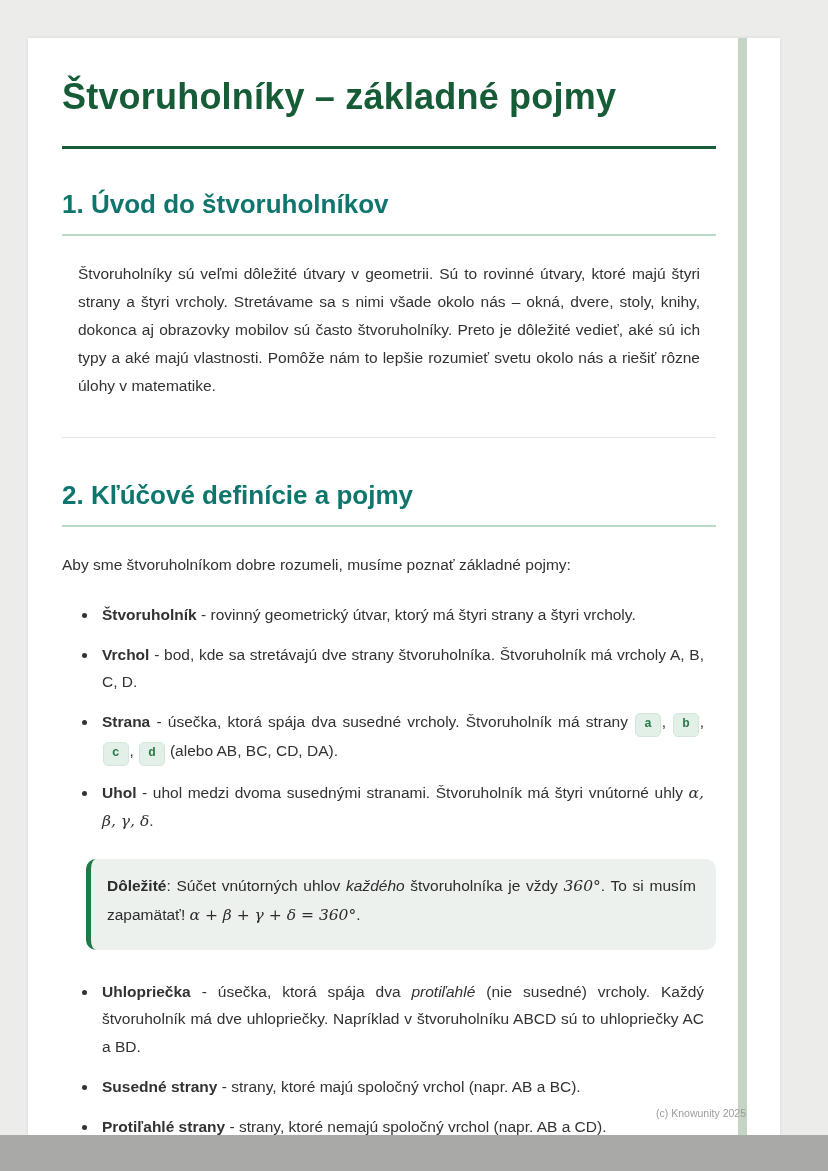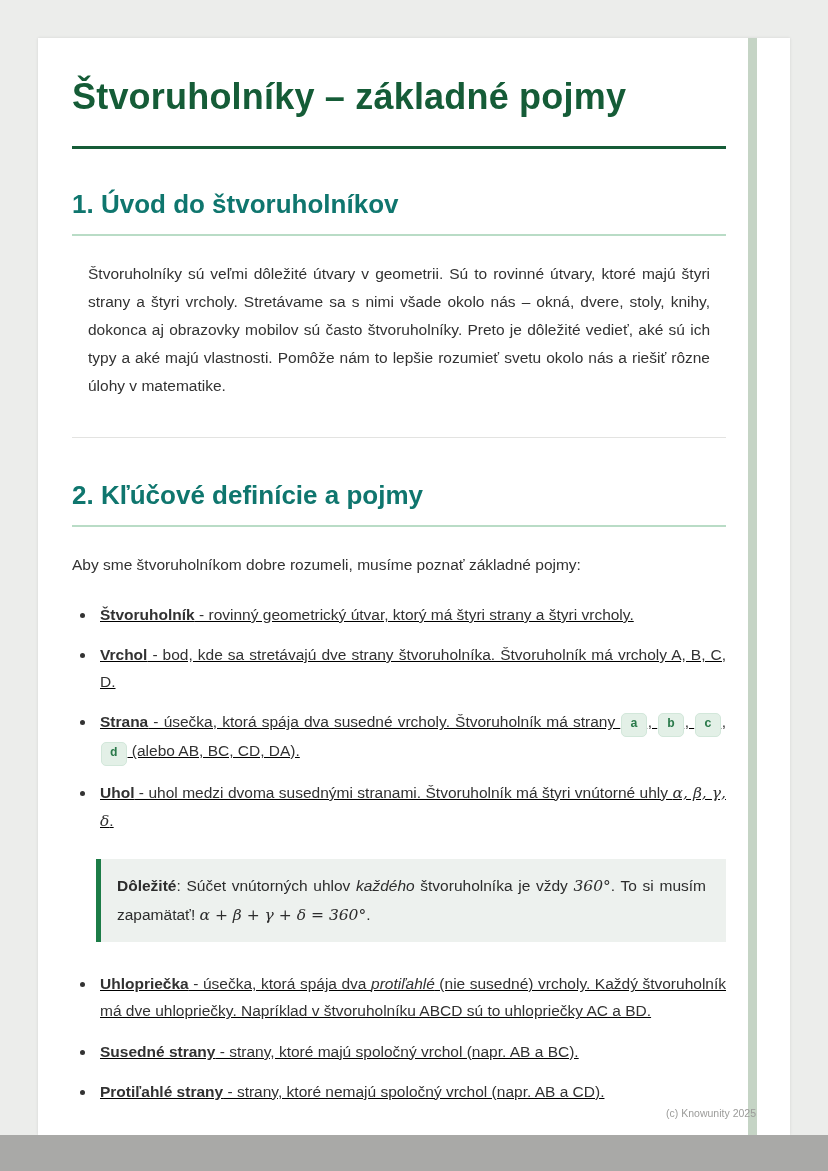--- a/index.html
+++ b/index.html
@@ -4,21 +4,21 @@
 <style>
   html, body { margin: 0; padding: 0; }
   body {
     width: 828px; height: 1171px;
     background: #ecedeb;
     position: relative;
     overflow: hidden;
     font-family: "Liberation Sans", sans-serif;
   }
   .page {
-    position: absolute; left: 38px; top: 38px;
+    position: absolute; left: 28px; top: 38px;
     width: 752px; height: 1097px;
     background: #ffffff;
     box-sizing: border-box;
     padding: 34px 64px 0 34px;
     overflow: hidden;
     box-shadow: 0 0 3px rgba(0,0,0,0.10);
   }
   .edge-strip {
     position: absolute; top: 0; bottom: 0; right: 33px; width: 9px;
     background: #c5d4c5;
@@ -37,33 +37,33 @@
     margin: 0; font-size: 26px; font-weight: 700; color: #0f766e;
     padding-bottom: 14px; border-bottom: 2px solid #b9dcc6;
   }
   .body-text {
     margin: 24px 16px 0;
     font-size: 15.5px; line-height: 1.82; color: #323232;
     text-align: justify;
   }
   .divider { border: 0; border-top: 1px solid #e3e3e1; margin: 36px 0 42px; }
   .intro { margin: 24px 0 22px; }
-  ul.def-list { margin: 0; padding-left: 24px; list-style: disc; text-decoration: underline; }
+  ul.def-list { margin: 12px; padding-left: 24px; list-style: disc; }
   ul.def-list li {
     margin: 0 0 13px; padding-left: 4px;
     font-size: 15.5px; line-height: 1.75; color: #323232;
     text-align: justify;
   }
   ul.def-list li::marker { color: #333333; }
   .callout {
     margin: 24px 0 28px 24px;
     background: #edf1ee;
     border-left: 5px solid #1c7c47;
-    border-radius: 0;
-    padding: 13px 20px 13px 16px;
+    border-radius: 10px;
+    padding: 13px 20px 21px 16px;
     font-size: 15.5px; line-height: 1.85; color: #2c2c2c;
     text-align: justify;
   }
   .seg-b { font-weight: 700; }
   .seg-i { font-style: italic; }
   .seg-m { font-family: "DejaVu Serif", serif; font-style: italic; }
   .seg-c {
     display: inline-block;
     font-family: "Liberation Mono", monospace;
     font-size: 12.5px; font-weight: 700;

